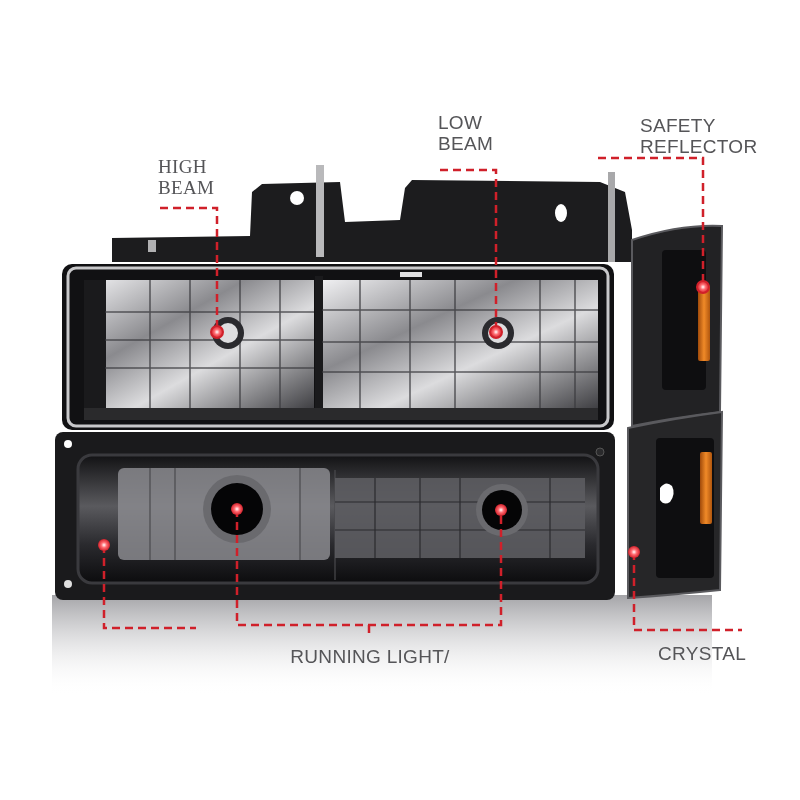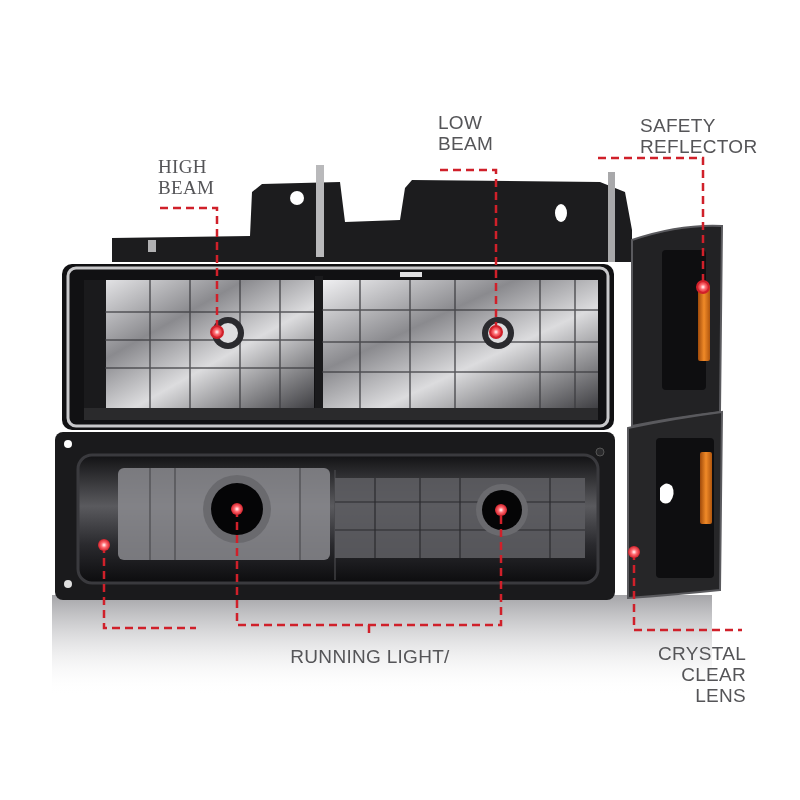--- a/index.html
+++ b/index.html
@@ -172,16 +172,15 @@
 </div>
 <div class="label" style="left:598px;top:115px;margin-left:42px;">
   <span>SAFETY</span>
   <span>REFLECTOR</span>
 </div>
 <div class="label center" style="left:270px;top:646px;width:200px;">
   <span>RUNNING LIGHT/</span>
 </div>
 <div class="label right" style="left:630px;top:636px;width:116px;margin-top:7px;">
   <span>CRYSTAL</span>
-  <span>CLEAR LENS</span>
 </div>
 
 </div>
 
 </body></html>

